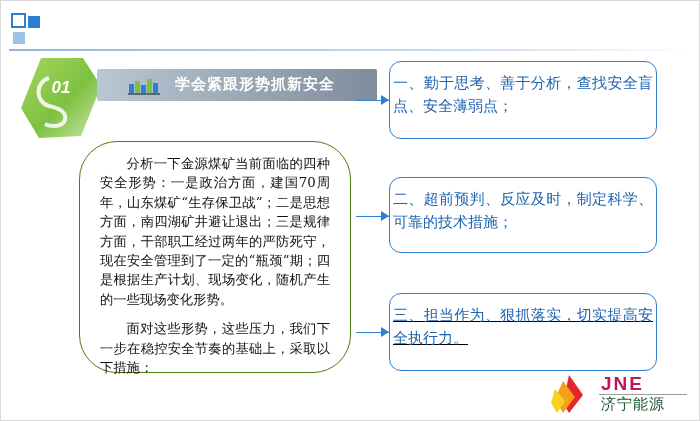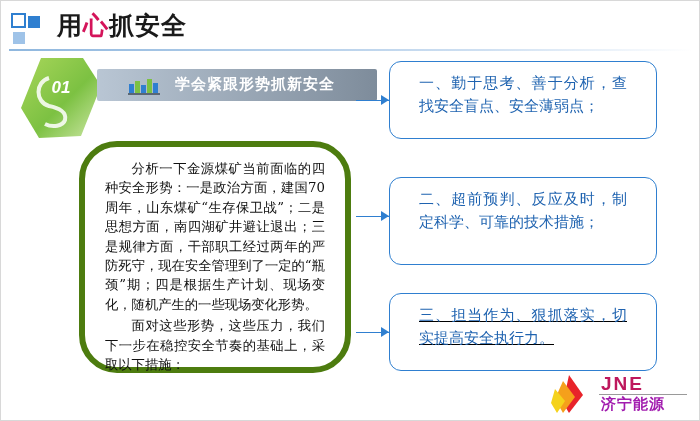--- a/index.html
+++ b/index.html
@@ -119,57 +119,57 @@
     height: 20px;
   }
 
   
   .bodybox {
     position: absolute;
     left: 78px;
     top: 140px;
     width: 272px;
     height: 232px;
-    border: 6px solid #4d7c0f;
+    border: 1px solid #4d7c0f;
     border-radius: 38px;
     background: #ffffff;
     box-sizing: border-box;
     padding: 12px 20px 28px 20px;
   }
   .bodybox p {
     margin: 0;
     font-family: "DejaVu Serif", serif;
     font-size: 13.3px;
     line-height: 1.46;
     color: #111111;
     text-align: justify;
     text-indent: 2em;
   }
-  .bodybox p + p { margin-top: 2px; }
+  .bodybox p + p { margin-top: 10px; }
 
   
   .callout {
     position: absolute;
     left: 388px;
     width: 268px;
     border: 1px solid #2f7fd0;
     border-radius: 12px;
     background: #ffffff;
     box-sizing: border-box;
-    padding: 10px 29px;
+    padding: 10px 3px;
   }
   .callout .ctext {
     font-family: "DejaVu Serif", serif;
     font-size: 15px;
     line-height: 1.5;
     color: #1f63b0;
     text-align: justify;
   }
   .callout-1 { top: 60px;  height: 78px; }
-  .callout-2 { top: 176px; height: 88px; }
+  .callout-2 { top: 176px; height: 76px; }
   .callout-3 { top: 292px; height: 78px; text-decoration: underline; }
 
   .connector {
     position: absolute;
     background: #2f7fd0;
     height: 1px;
   }
   .conn-1 { left: 355px; top: 99px;  width: 33px; }
   .conn-2 { left: 355px; top: 215px; width: 33px; }
   .conn-3 { left: 355px; top: 331px; width: 33px; }
@@ -207,22 +207,22 @@
     font-size: 19px;
     font-weight: bold;
     color: #be185d;
     letter-spacing: 2px;
   }
   .logo-cn {
     position: absolute;
     left: 52px;
     top: 22px;
     font-size: 15px;
-    font-weight: bold;
-    color: #a21caf;
+    font-weight: normal;
+    color: #14532d;
     letter-spacing: 1px;
   }
   .logo-rule {
     position: absolute;
     left: 50px;
     top: 21px;
     width: 88px;
     height: 1px;
     background: #9a9a9a;
   }
@@ -231,23 +231,20 @@
 <body>
 
 <div id="slide">
 
   <div class="hdr-squares">
     <div class="sq sq-a"></div>
     <div class="sq sq-b"></div>
     <div class="sq sq-c"></div>
   </div>
 
-  <div class="hdr-title">
-    <span>用</span><span class="hdr-heart">心</span><span>抓安全</span>
-  </div>
 
   <div class="hdr-rule"></div>
 
   <div class="hexwrap">
     <svg class="hex" viewBox="0 0 84 86">
       <defs>
         <linearGradient id="hexgrad" x1="0" y1="0" x2="1" y2="1">
           <stop offset="0%" stop-color="#a8d65a"></stop>
           <stop offset="55%" stop-color="#7cc142"></stop>
           <stop offset="100%" stop-color="#cfe8a8"></stop>

